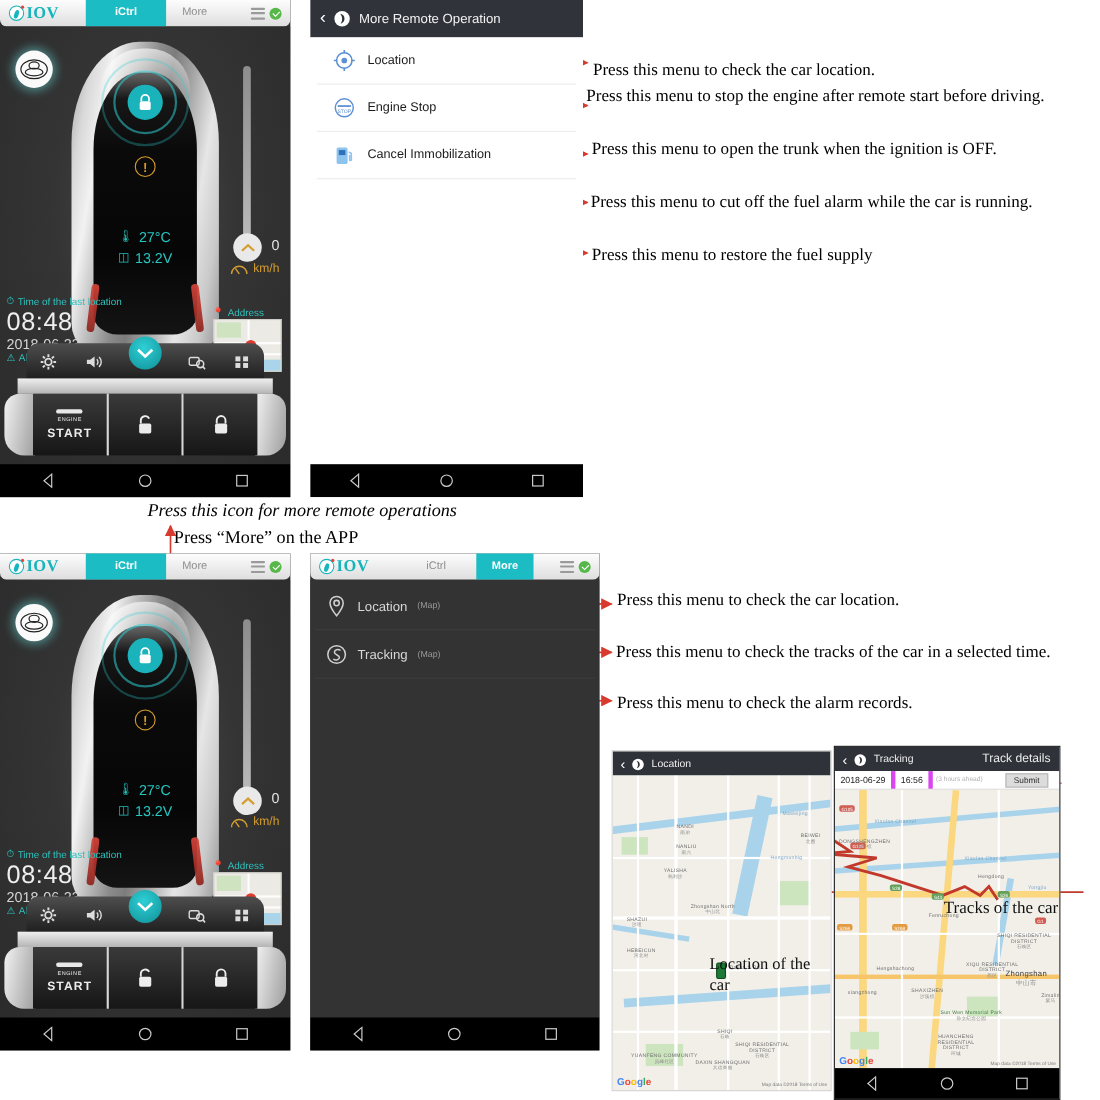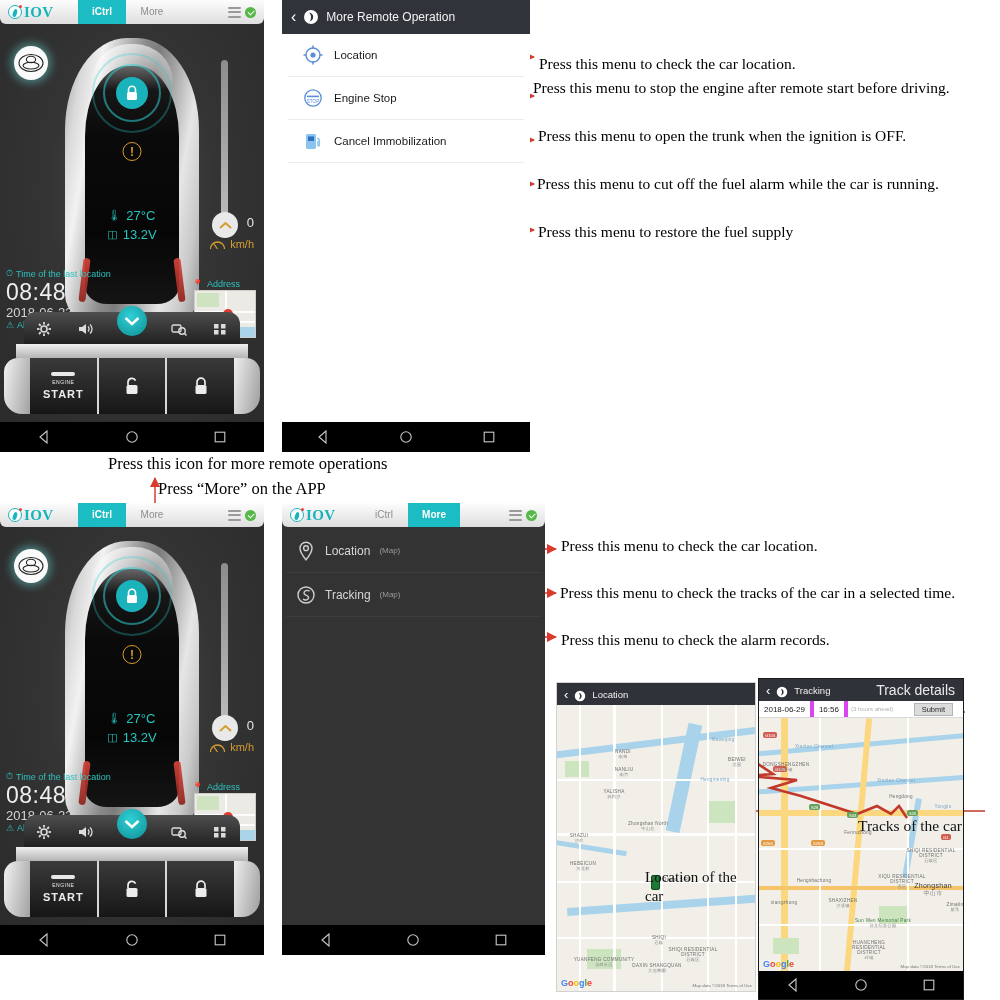--- a/index.html
+++ b/index.html
@@ -39,21 +39,21 @@
     position: absolute; right: -1px; top: -1px;
     width: 3px; height: 3px; border-radius: 50%; background: #e8443a;
   }
   .iov-word { font-family: "Liberation Serif", serif; font-weight: bold;
     font-size: 15px; color: #16b4bb; letter-spacing: .4px; }
   .iov-tab {
     height: 24px; line-height: 24px; text-align: center;
     font-family: "Liberation Sans", sans-serif; font-size: 10px;
     color: #8d8d8d; width: 52px;
   }
-  .iov-tab.tab-ictrl { width: 48px; }
+  .iov-tab.tab-ictrl { width: 73px; }
   .iov-tab.active { background: #1bbcc3; color: #ffffff; font-weight: bold; }
   .iov-right { margin-left: auto; display: flex; align-items: center;
     gap: 4px; padding-right: 8px; }
   .hamb { width: 13px; height: 11px; display: flex; flex-direction: column;
     justify-content: space-between; }
   .hamb i { display: block; height: 2px; background: #9a9a9a; border-radius: 1px; }
   .hamb i:nth-child(1) { width: 13px; }
   .hamb i:nth-child(2) { width: 13px; }
   .hamb i:nth-child(3) { width: 13px; }
   .ok-badge { width: 11px; height: 11px; border-radius: 50%;
@@ -281,21 +281,21 @@
   .mrow-dark .mico svg { stroke:#cfcfcf; }
 
   
   .mapwrap { position:absolute; background:#fff; border:1px solid #d2d2d2; overflow:hidden; }
   .map-title {
     height: 22px; background:#2f3238; display:flex; align-items:center;
     gap:6px; padding-left:7px;
   }
   .map-title .mt-txt { color:#efefef; font-family:"Liberation Sans",sans-serif; font-size:9.5px;}
   .map-title .mt-right { margin-left:auto; padding-right:8px; color:#eaeaea;
-    font-family:"Liberation Sans",sans-serif; font-size: 14px; }
+    font-family:"Liberation Sans",sans-serif; font-size: 11px; }
   .map-canvas { position:absolute; left:0; right:0; bottom:0; background:#f2efe9; overflow:hidden;}
   .rd { position:absolute; background:#ffffff; }
   .rd-y { position:absolute; background:#fbd77f; }
   .rd-o { position:absolute; background:#f6c56a; }
   .wtr { position:absolute; background:#a9d3ea; }
   .grn { position:absolute; background:#cde5bf; }
   .mlabel { position:absolute; font-family:"Liberation Sans",sans-serif;
     font-size:4.6px; color:#6f6f6f; letter-spacing:.3px; text-align:center;}
   .mlabel b { display:block; font-weight:normal; font-size:4.2px; color:#8a8a8a;}
   .shield { position:absolute; font-family:"Liberation Sans",sans-serif;
@@ -617,21 +617,21 @@
       </svg>
   </div>
 </div>
 
 <div class="ann" style="left:539px; top:52px; width:450px;">Press this menu to check the car location.</div>
 <div class="ann" style="left:533px; top:76px; width:456px;">Press this menu to stop the engine after remote start before driving.</div>
 <div class="ann" style="left:538px; top:124px; width:451px;">Press this menu to open the trunk when the ignition is OFF.</div>
 <div class="ann" style="left:537px; top:172px; width:452px;">Press this menu to cut off the fuel alarm while the car is running.</div>
 <div class="ann" style="left:538px; top:220px; width:452px;">Press this menu to restore the fuel supply</div>
 
-<div class="caption" style="left:108px; top:454px;">Press this icon for more remote operations</div>
+<div class="caption" style="left:134px; top:454px;font-style:italic;">Press this icon for more remote operations</div>
 <div class="caption" style="left:158px; top:479px;">Press “More” on the APP</div>
 
 <div class="phone" style="left:0; top:503px; width:264px; height:452px;">
   <div class="iov-bar">
     <div class="iov-logo">
       <div class="iov-mark">
           <span class="iov-dot"></span>
         </div>
       <div class="iov-word">IOV</div>
     </div>

